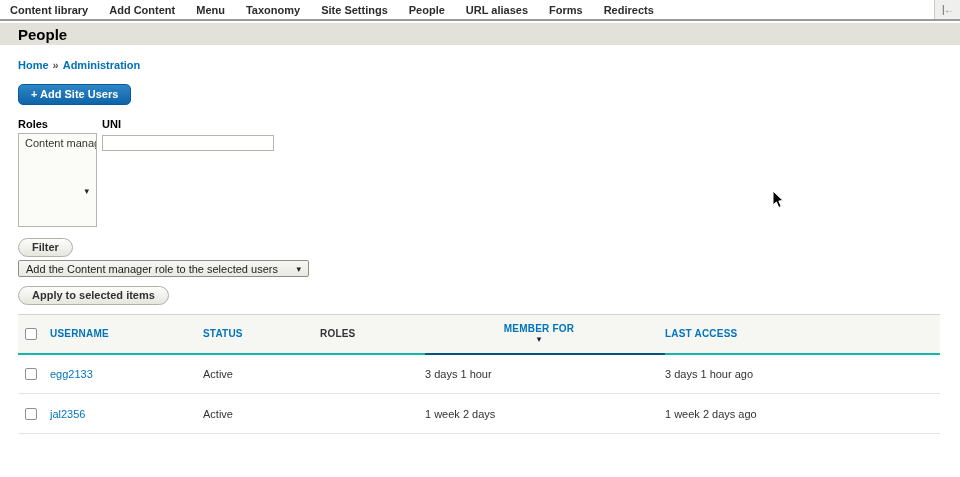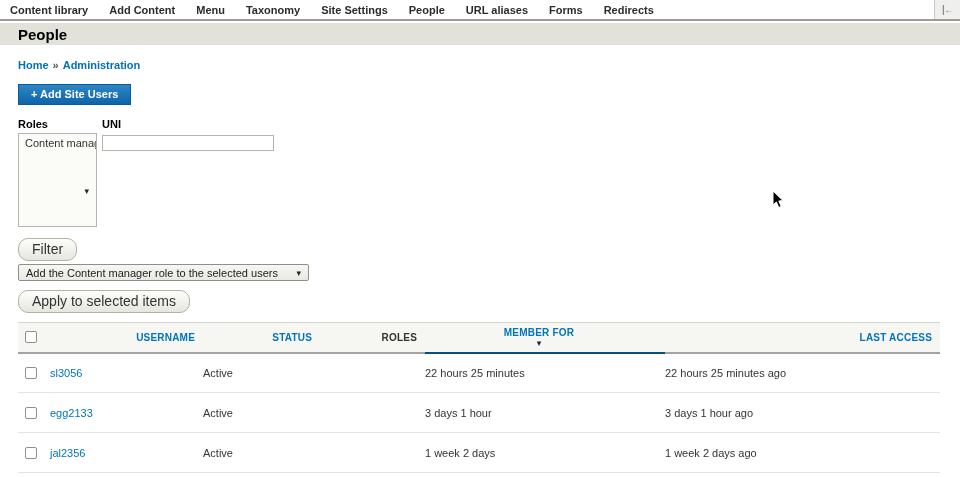--- a/index.html
+++ b/index.html
@@ -21,49 +21,49 @@
                  display:flex; align-items:center; padding-left:18px; }
   .page-title { font-size:15px; font-weight:bold; color:#000; }
 
   
   .content { position:absolute; top:45px; left:0; width:960px; }
   .breadcrumb { margin:14px 0 0 18px; font-size:11px; font-weight:bold; color:#444; }
   .breadcrumb a { color:#0071b8; text-decoration:none; cursor:pointer; }
   .breadcrumb .sep { margin:0 4px; color:#555; }
 
   .btn-primary { display:inline-block; margin:13px 0 0 18px; padding:3px 12px 4px;
-                 background:linear-gradient(#2e86c5,#0d64a8); border:1px solid #0b5a9a; border-radius:0;
+                 background:linear-gradient(#2e86c5,#0d64a8); border:1px solid #0b5a9a; border-radius:5px;
                  color:#fff; font-size:11px; font-weight:bold; cursor:pointer; }
 
   .filters { margin:13px 0 0 18px; display:flex; gap:5px; }
   .field-label { font-size:11px; font-weight:bold; color:#000; margin-bottom:3px; }
   .roles-box { position:relative; width:79px; height:94px; background:#fbfbf7;
                border:1px solid #b5b5ad; overflow:hidden; cursor:pointer; }
   .roles-option { font-size:11px; color:#333; padding:3px 6px; white-space:nowrap; }
   .roles-caret { position:absolute; right:7px; top:52px; font-size:9px; color:#222; }
   .uni-input { width:172px; height:16px; border:1px solid #b5b5ad; background:#fff; font-size:11px;
                padding:0 4px; outline:none; }
 
   .btn-pill { display:inline-block; padding:2px 13px 3px; background:linear-gradient(#fdfdfb,#e6e6df);
-              border:1px solid #b2b2aa; border-radius:10px; font-size:14px; font-weight:normal; color:#333;
+              border:1px solid #b2b2aa; border-radius:10px; font-size:11px; font-weight:bold; color:#333;
               cursor:pointer; }
   .filter-btn { margin:11px 0 0 18px; }
 
   .action-label { margin:16px 0 0 18px; }
   .action-select { margin:3px 0 0 18px; width:291px; height:17px; background:linear-gradient(#f7f7f3,#e9e9e2);
                    border:1px solid #8f8f89; border-radius:2px; display:flex; align-items:center;
                    justify-content:space-between; padding:0 7px; font-size:11px; color:#222; cursor:pointer; }
   .action-select .caret { font-size:9px; color:#222; }
   .apply-btn { margin:9px 0 0 18px; }
 
   
   table { margin:9px 0 0 18px; width:922px; border-collapse:collapse; table-layout:fixed; }
   thead tr { background:#f6f6f3; border-top:1px solid #d4d4d0; }
-  th { height:30px; text-align:right; font-size:10px; font-weight:bold; letter-spacing:.2px;
-       border-bottom:2px solid #a3a3a3; padding:0 8px 0 0; vertical-align:middle; }
+  th { height:39px; text-align:left; font-size:10px; font-weight:bold; letter-spacing:.2px;
+       border-bottom:2px solid #14b8a6; padding:0 8px 0 0; vertical-align:middle; }
   th a { color:#0074bd; text-decoration:none; cursor:pointer; }
   th.plain { color:#333; }
   th.sorted { border-bottom-color:#00527e; }
   th.sorted .th-inner { display:flex; align-items:center; justify-content:space-between; padding-right:4px;flex-direction:column; }
   .sort-caret { font-size:9px; color:#1c1c3c; }
   td { height:40px; font-size:11px; color:#333; border-bottom:1px solid #e4e4e1; vertical-align:middle;
        padding:0 8px 0 0; }
   td a { color:#0074bd; text-decoration:none; cursor:pointer; }
   .cb-col { width:32px; padding-left:7px; }
   .col-username { width:153px; } .col-status { width:117px; } .col-roles { width:105px; }
@@ -158,30 +158,20 @@
             </div>
           </th>
           <th><a>LAST ACCESS</a></th>
         </tr>
       </thead>
       <tbody>
         <tr>
           <td class="cb-col">
               <div class="checkbox"></div>
             </td>
-          <td><a>sl3056</a></td>
-          <td>Active</td>
-          <td></td>
-          <td>22 hours 25 minutes</td>
-          <td>22 hours 25 minutes ago</td>
-        </tr>
-        <tr>
-          <td class="cb-col">
-              <div class="checkbox"></div>
-            </td>
           <td><a>egg2133</a></td>
           <td>Active</td>
           <td></td>
           <td>3 days 1 hour</td>
           <td>3 days 1 hour ago</td>
         </tr>
         <tr>
           <td class="cb-col">
               <div class="checkbox"></div>
             </td>

